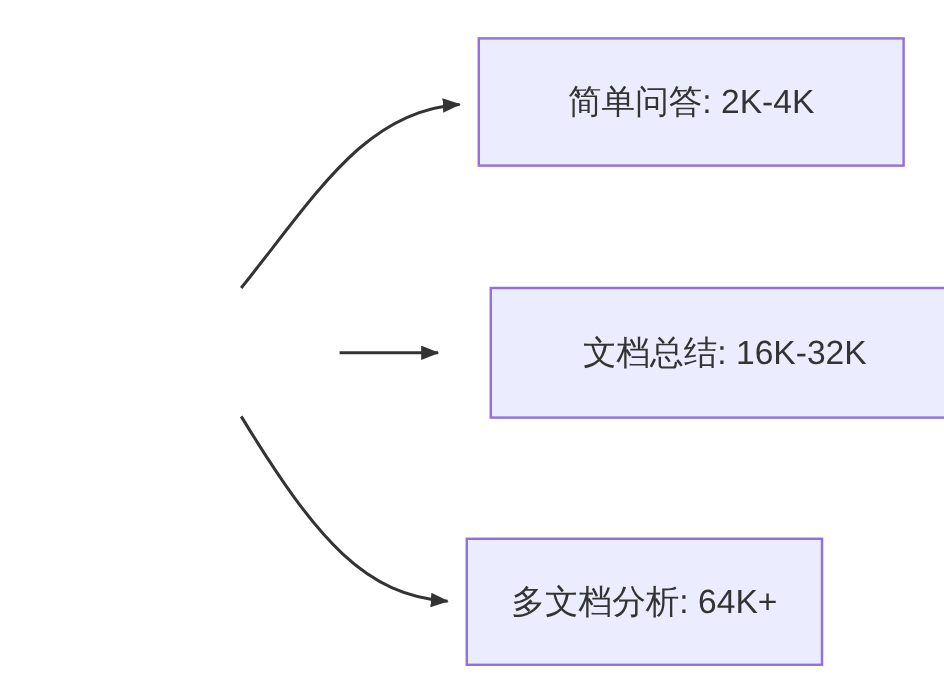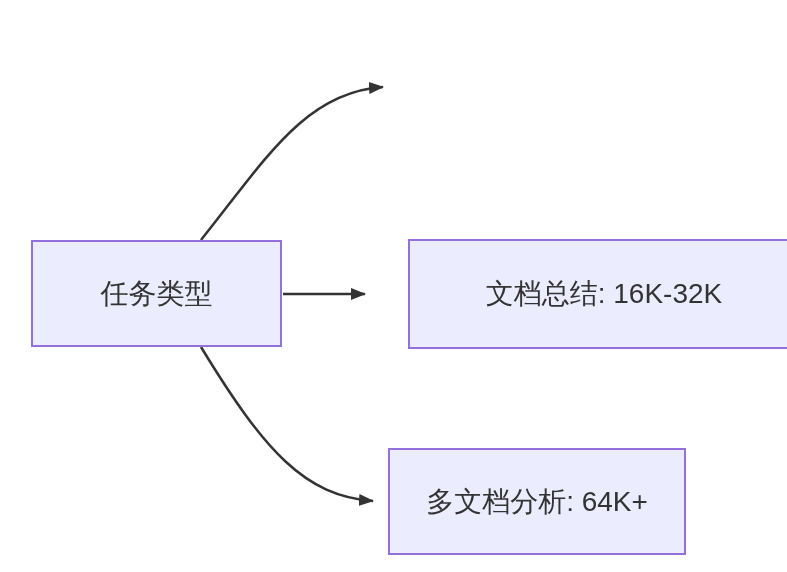--- a/index.html
+++ b/index.html
@@ -54,24 +54,24 @@
     <defs>
       <marker id="arrowhead" markerUnits="userSpaceOnUse" markerWidth="15" markerHeight="12" refX="14" refY="6" orient="auto">
         <path d="M0,0 L15,6 L0,12 Z" fill="#333333"></path>
       </marker>
     </defs>
     <path class="edge" d="M201,240 C265,160 305,92 383,87" marker-end="url(#arrowhead)"></path>
     <path class="edge" d="M283,294 L365,294" marker-end="url(#arrowhead)"></path>
     <path class="edge" d="M201,347 C265,452 305,496 373,501" marker-end="url(#arrowhead)"></path>
   </svg>
 
-  <div class="node node-root">
-    <span>任务类型</span>
+
+  <div class="node node-qa">
+    <span>简单问答: 2K-4K</span>
   </div>
-
 
   <div class="node node-doc">
     <span>文档总结: 16K-32K</span>
   </div>
 
   <div class="node node-multi">
     <span>多文档分析: 64K+</span>
   </div>
 
 </div>

